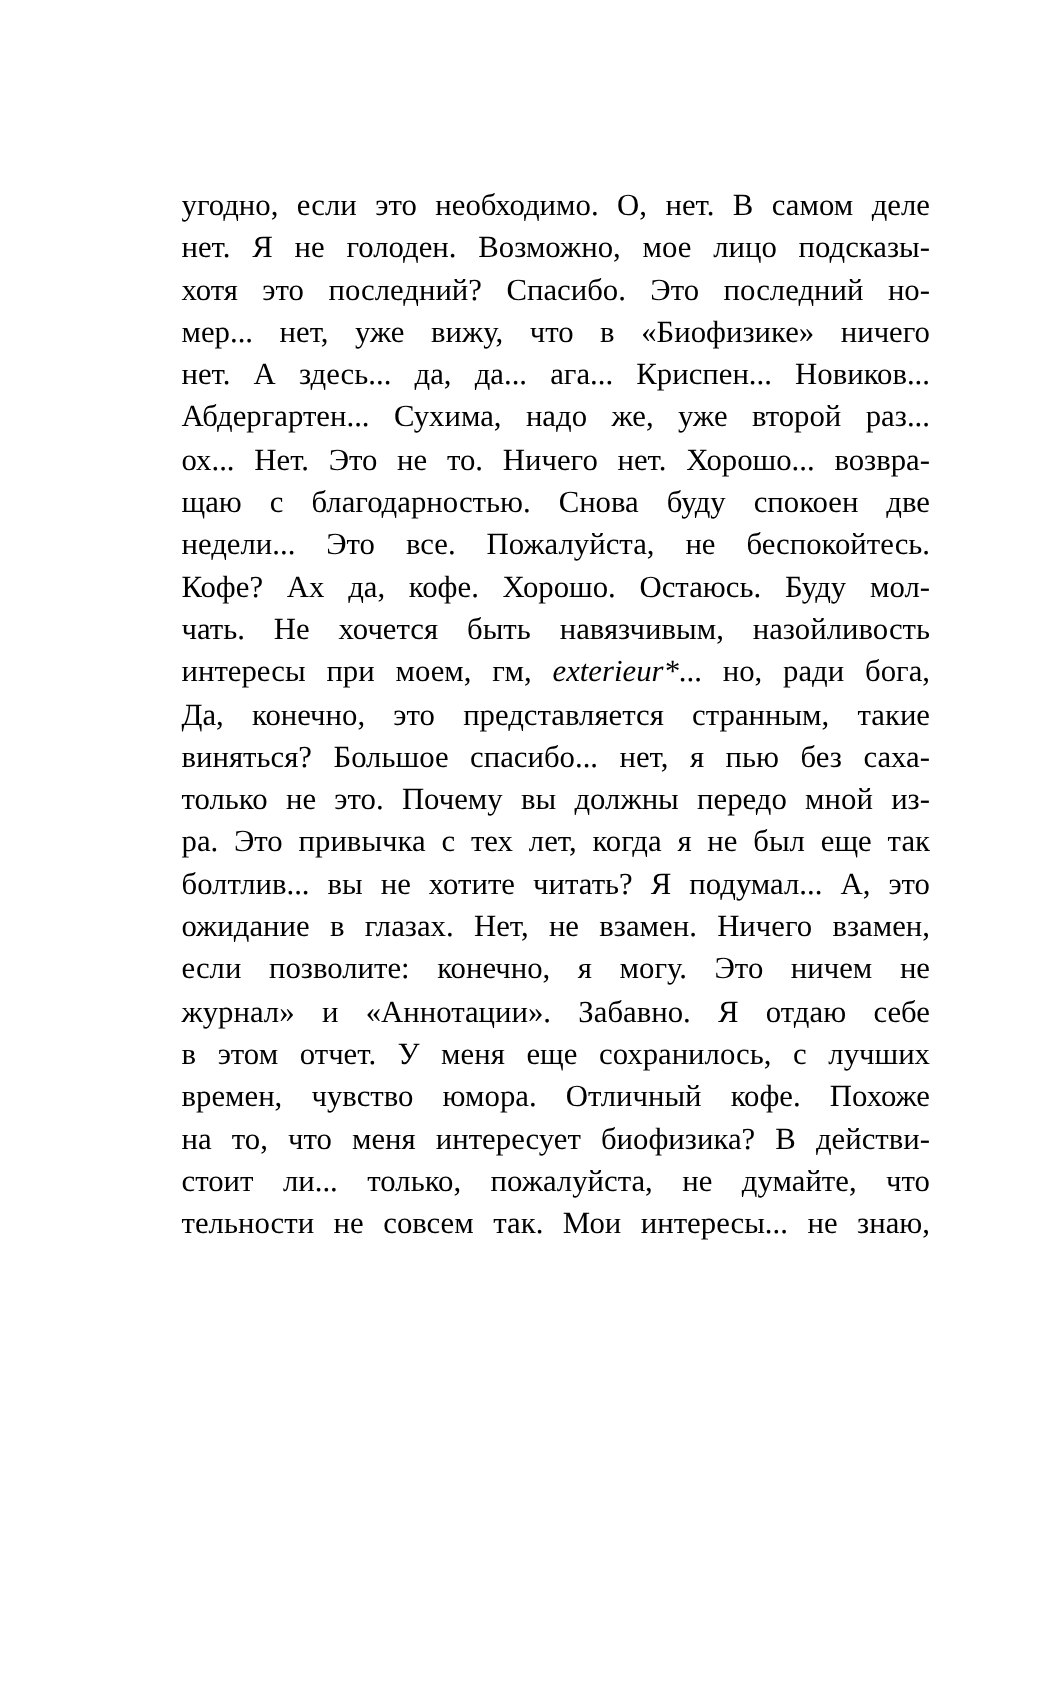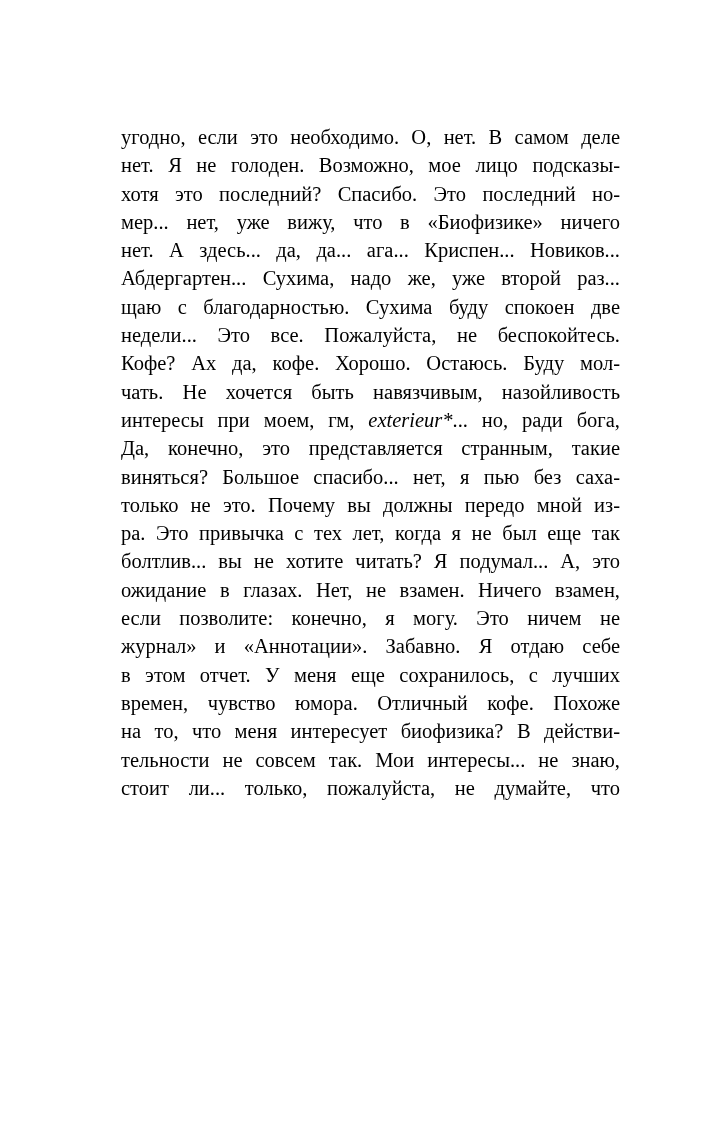--- a/index.html
+++ b/index.html
@@ -62,40 +62,41 @@
 
 <div class="page">
 
   <div class="text-block">
     <div class="line">угодно, если это необходимо. О, нет. В самом деле</div>
     <div class="line">нет. Я не голоден. Возможно, мое лицо подсказы-</div>
     <div class="line">хотя это последний? Спасибо. Это последний но-</div>
     <div class="line">мер... нет, уже вижу, что в «Биофизике» ничего</div>
     <div class="line">нет. А здесь... да, да... ага... Криспен... Новиков...</div>
     <div class="line">Абдергартен... Сухима, надо же, уже второй раз...</div>
-    <div class="line">щаю с благодарностью. Сухима буду спокоен две</div>
+    <div class="line">ох... Нет. Это не то. Ничего нет. Хорошо... возвра-</div>
+    <div class="line">щаю с благодарностью. Снова буду спокоен две</div>
     <div class="line">недели... Это все. Пожалуйста, не беспокойтесь.</div>
     <div class="line">Кофе? Ах да, кофе. Хорошо. Остаюсь. Буду мол-</div>
     <div class="line">чать. Не хочется быть навязчивым, назойливость</div>
     <div class="line">
       <span>интересы при моем, гм, </span><span class="it">exterieur*</span><span>... но, ради бога,</span>
     </div>
     <div class="line">Да, конечно, это представляется странным, такие</div>
     <div class="line">виняться? Большое спасибо... нет, я пью без саха-</div>
     <div class="line">только не это. Почему вы должны передо мной из-</div>
     <div class="line">ра. Это привычка с тех лет, когда я не был еще так</div>
     <div class="line">болтлив... вы не хотите читать? Я подумал... А, это</div>
     <div class="line">ожидание в глазах. Нет, не взамен. Ничего взамен,</div>
     <div class="line">если позволите: конечно, я могу. Это ничем не</div>
     <div class="line">журнал» и «Аннотации». Забавно. Я отдаю себе</div>
     <div class="line">в этом отчет. У меня еще сохранилось, с лучших</div>
     <div class="line">времен, чувство юмора. Отличный кофе. Похоже</div>
     <div class="line">на то, что меня интересует биофизика? В действи-</div>
+    <div class="line">стоит ли... только, пожалуйста, не думайте, что</div>
     <div class="line">тельности не совсем так. Мои интересы... не знаю,</div>
-    <div class="line">стоит ли... только, пожалуйста, не думайте, что</div>
   </div>
 
   <div class="footnote">
     <div class="footnote-rule"></div>
   </div>
 
   <div class="footer">
     <span>6</span>
     <span class="running-title">Станислав Лем</span>
   </div>

